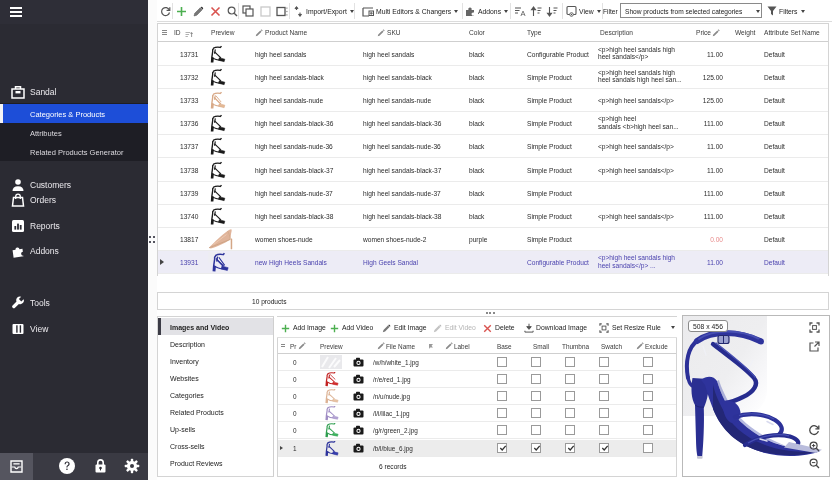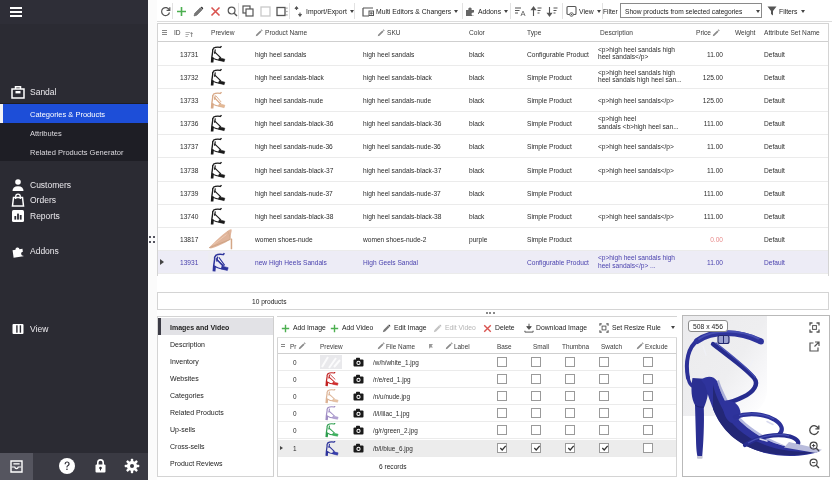--- a/index.html
+++ b/index.html
@@ -111,34 +111,40 @@
         </svg>
         <span class="lbl">Customers</span>
       </div>
       <div class="sb-item" style="top:187px">
         <svg width="14" height="14" viewBox="0 0 14 14">
           <path d="M2.5 4.5 h9 l1 8.5 h-11 Z" fill="none" stroke="#fff" stroke-width="1.5"></path>
           <path d="M4.7 6 V3.4 a2.3 2.3 0 0 1 4.6 0 V6" fill="none" stroke="#fff" stroke-width="1.3"></path>
         </svg>
         <span class="lbl">Orders</span>
       </div>
-      <div class="sb-item" style="top:203px">
+      <div class="sb-item" style="top:213px">
         <svg width="14" height="14" viewBox="0 0 14 14">
           <rect x="1" y="1" width="12" height="12" rx="1.5" fill="#fff"></rect>
           <rect x="3.4" y="7" width="1.8" height="3.6" fill="#2b2b33"></rect>
           <rect x="6.1" y="4.6" width="1.8" height="6" fill="#2b2b33"></rect>
           <rect x="8.8" y="6" width="1.8" height="4.6" fill="#2b2b33"></rect>
         </svg>
         <span class="lbl">Reports</span>
       </div>
       <div class="sb-item" style="top:238px">
         <svg width="14" height="14" viewBox="0 0 14 14">
           <path d="M2 5.5 h3 a2 2 0 1 1 4 0 h3 v3 a2 2 0 1 0 0 4 v0.5 h-10 Z" fill="#fff" transform="rotate(-8 7 9)"></path>
         </svg>
         <span class="lbl">Addons</span>
+      </div>
+      <div class="sb-item" style="top:290px">
+        <svg width="14" height="14" viewBox="0 0 14 14">
+          <path d="M12.6 3.2 a3.6 3.6 0 0 1-4.7 4.7 L4 11.8 a1.7 1.7 0 0 1-2.4-2.4 L5.5 5.5 a3.6 3.6 0 0 1 4.7-4.7 L7.9 3.1 l2.4 2.4 Z" fill="#fff"></path>
+        </svg>
+        <span class="lbl">Tools</span>
       </div>
       <div class="sb-item" style="top:316px">
         <svg width="14" height="14" viewBox="0 0 14 14">
           <rect x="1.5" y="2" width="11" height="10" rx="1" fill="#fff"></rect>
           <rect x="5.2" y="3.3" width="1.4" height="7.4" fill="#2b2b33"></rect>
           <rect x="8.7" y="3.3" width="1.4" height="7.4" fill="#2b2b33"></rect>
         </svg>
         <span class="lbl">View</span>
       </div>
       <div id="sb-bottom">

